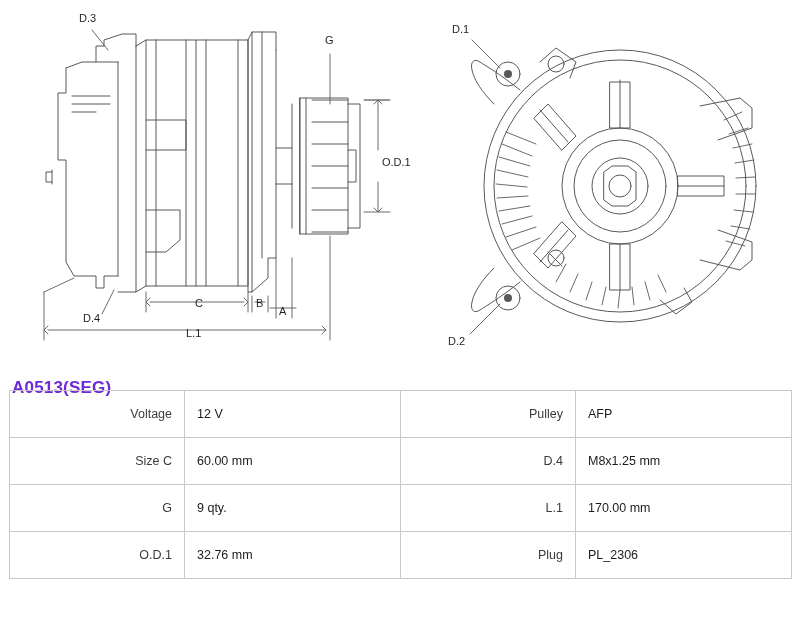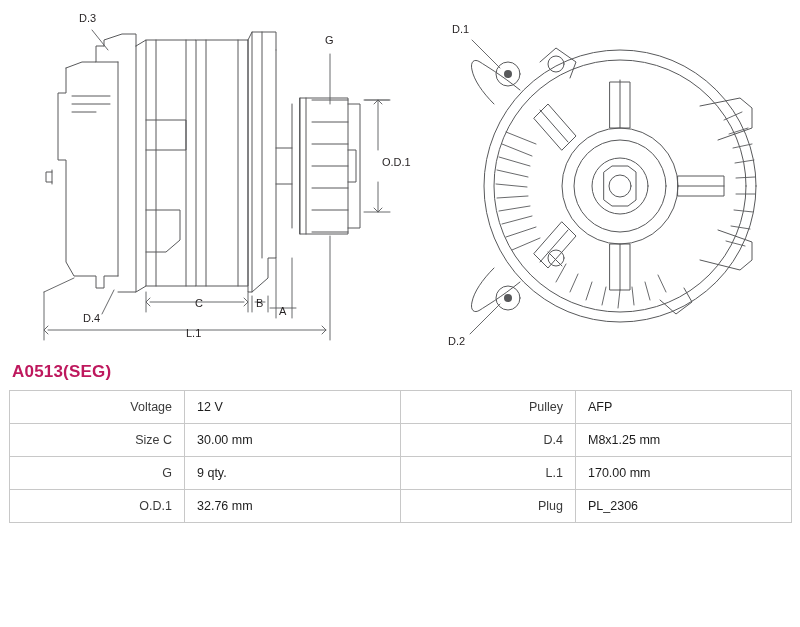--- a/index.html
+++ b/index.html
@@ -28,40 +28,40 @@
     width: 800px;
     height: 360px;
   }
   #drawing svg {
     display: block;
   }
   
   #part-title {
     position: absolute;
     left: 12px;
-    top: 362px;
+    top: 378px;
     font-size: 17px;
     font-weight: bold;
-    color: #be185d;
+    color: #6d28d9;
     letter-spacing: 0.2px;
   }
   
   #spec-table {
     position: absolute;
     left: 9px;
     top: 390px;
     width: 782px;
     border-collapse: collapse;
     table-layout: fixed;
     font-size: 12.5px;
   }
   #spec-table td {
     border: 1px solid #c8c8c8;
     height: 32px;
-    padding: 0 12px;
+    padding: 7px 12px;
     vertical-align: middle;
     white-space: nowrap;
     overflow: hidden;
     text-overflow: ellipsis;
   }
   #spec-table td.label {
     text-align: right;
     color: #3b3b3b;
   }
   #spec-table td.value {
@@ -281,21 +281,21 @@
     </colgroup>
     <tbody>
       <tr>
         <td class="label">Voltage</td>
         <td class="value">12 V</td>
         <td class="label">Pulley</td>
         <td class="value">AFP</td>
       </tr>
       <tr>
         <td class="label">Size C</td>
-        <td class="value">30.00 mm</td>
+        <td class="value">60.00 mm</td>
         <td class="label">D.4</td>
         <td class="value">M8x1.25 mm</td>
       </tr>
       <tr>
         <td class="label">G</td>
         <td class="value">9 qty.</td>
         <td class="label">L.1</td>
         <td class="value">170.00 mm</td>
       </tr>
       <tr>

